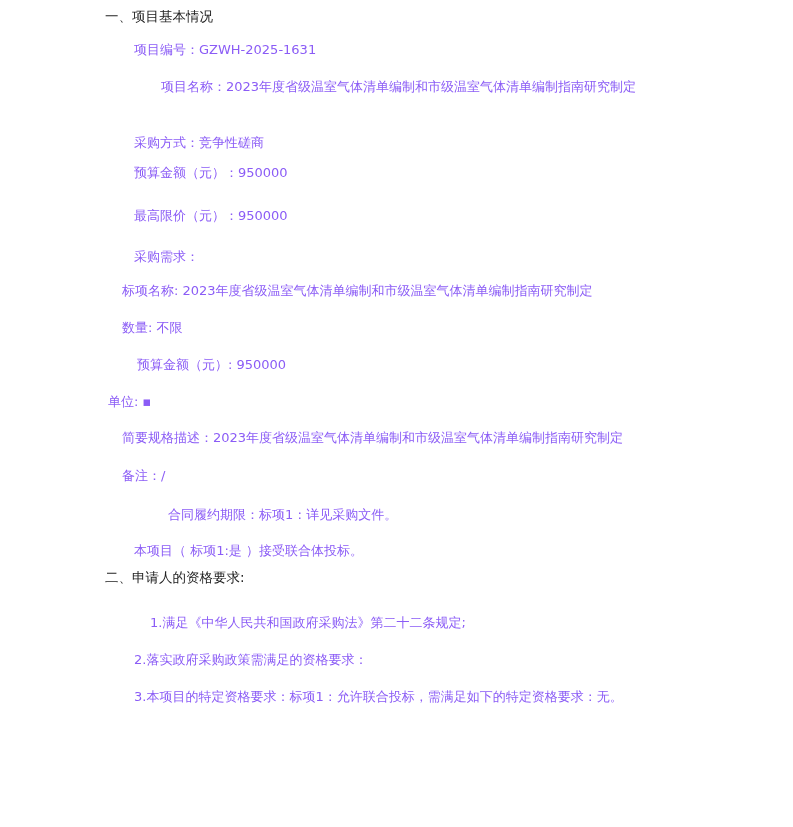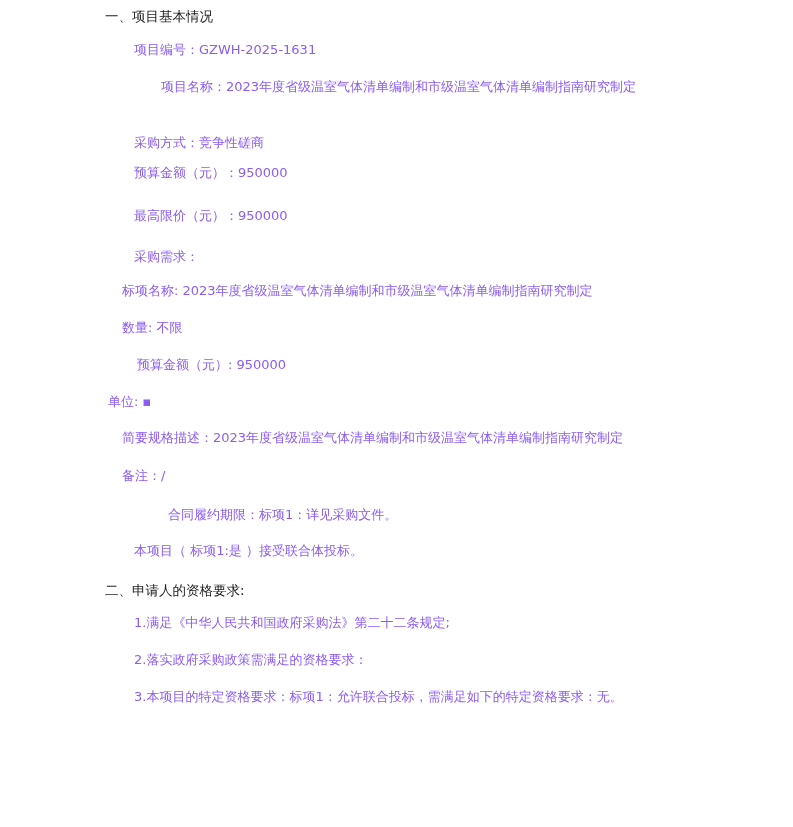--- a/index.html
+++ b/index.html
@@ -21,17 +21,17 @@
   <div class="line" style="left:134px;top:248px;">采购需求：</div>
   <div class="line" style="left:122px;top:282px;">标项名称: 2023年度省级温室气体清单编制和市级温室气体清单编制指南研究制定</div>
   <div class="line" style="left:122px;top:319px;">数量: 不限</div>
   <div class="line" style="left:121px;top:356px;margin-left:16px;">预算金额（元）: 950000</div>
   <div class="line" style="left:108px;top:393px;">单位: ▪</div>
   <div class="line" style="left:122px;top:429px;">简要规格描述：2023年度省级温室气体清单编制和市级温室气体清单编制指南研究制定</div>
   <div class="line" style="left:122px;top:467px;">备注：/</div>
   <div class="line" style="left:132px;top:506px;margin-left:36px;">合同履约期限：标项1：详见采购文件。</div>
   <div class="line" style="left:134px;top:542px;">本项目（ 标项1:是 ）接受联合体投标。</div>
 
-  <div class="line h" style="left:105px;top:581px;text-align:center;">二、申请人的资格要求:</div>
-  <div class="line" style="left:134px;top:614px;">1.满足《中华人民共和国政府采购法》第二十二条规定;</div>
+  <div class="line h" style="left:105px;top:568px;text-align:center;">二、申请人的资格要求:</div>
+  <div class="line" style="left:150px;top:614px;">1.满足《中华人民共和国政府采购法》第二十二条规定;</div>
   <div class="line" style="left:134px;top:651px;">2.落实政府采购政策需满足的资格要求：</div>
   <div class="line" style="left:134px;top:688px;">3.本项目的特定资格要求：标项1：允许联合投标，需满足如下的特定资格要求：无。</div>
 </div>
 
 </body></html>

